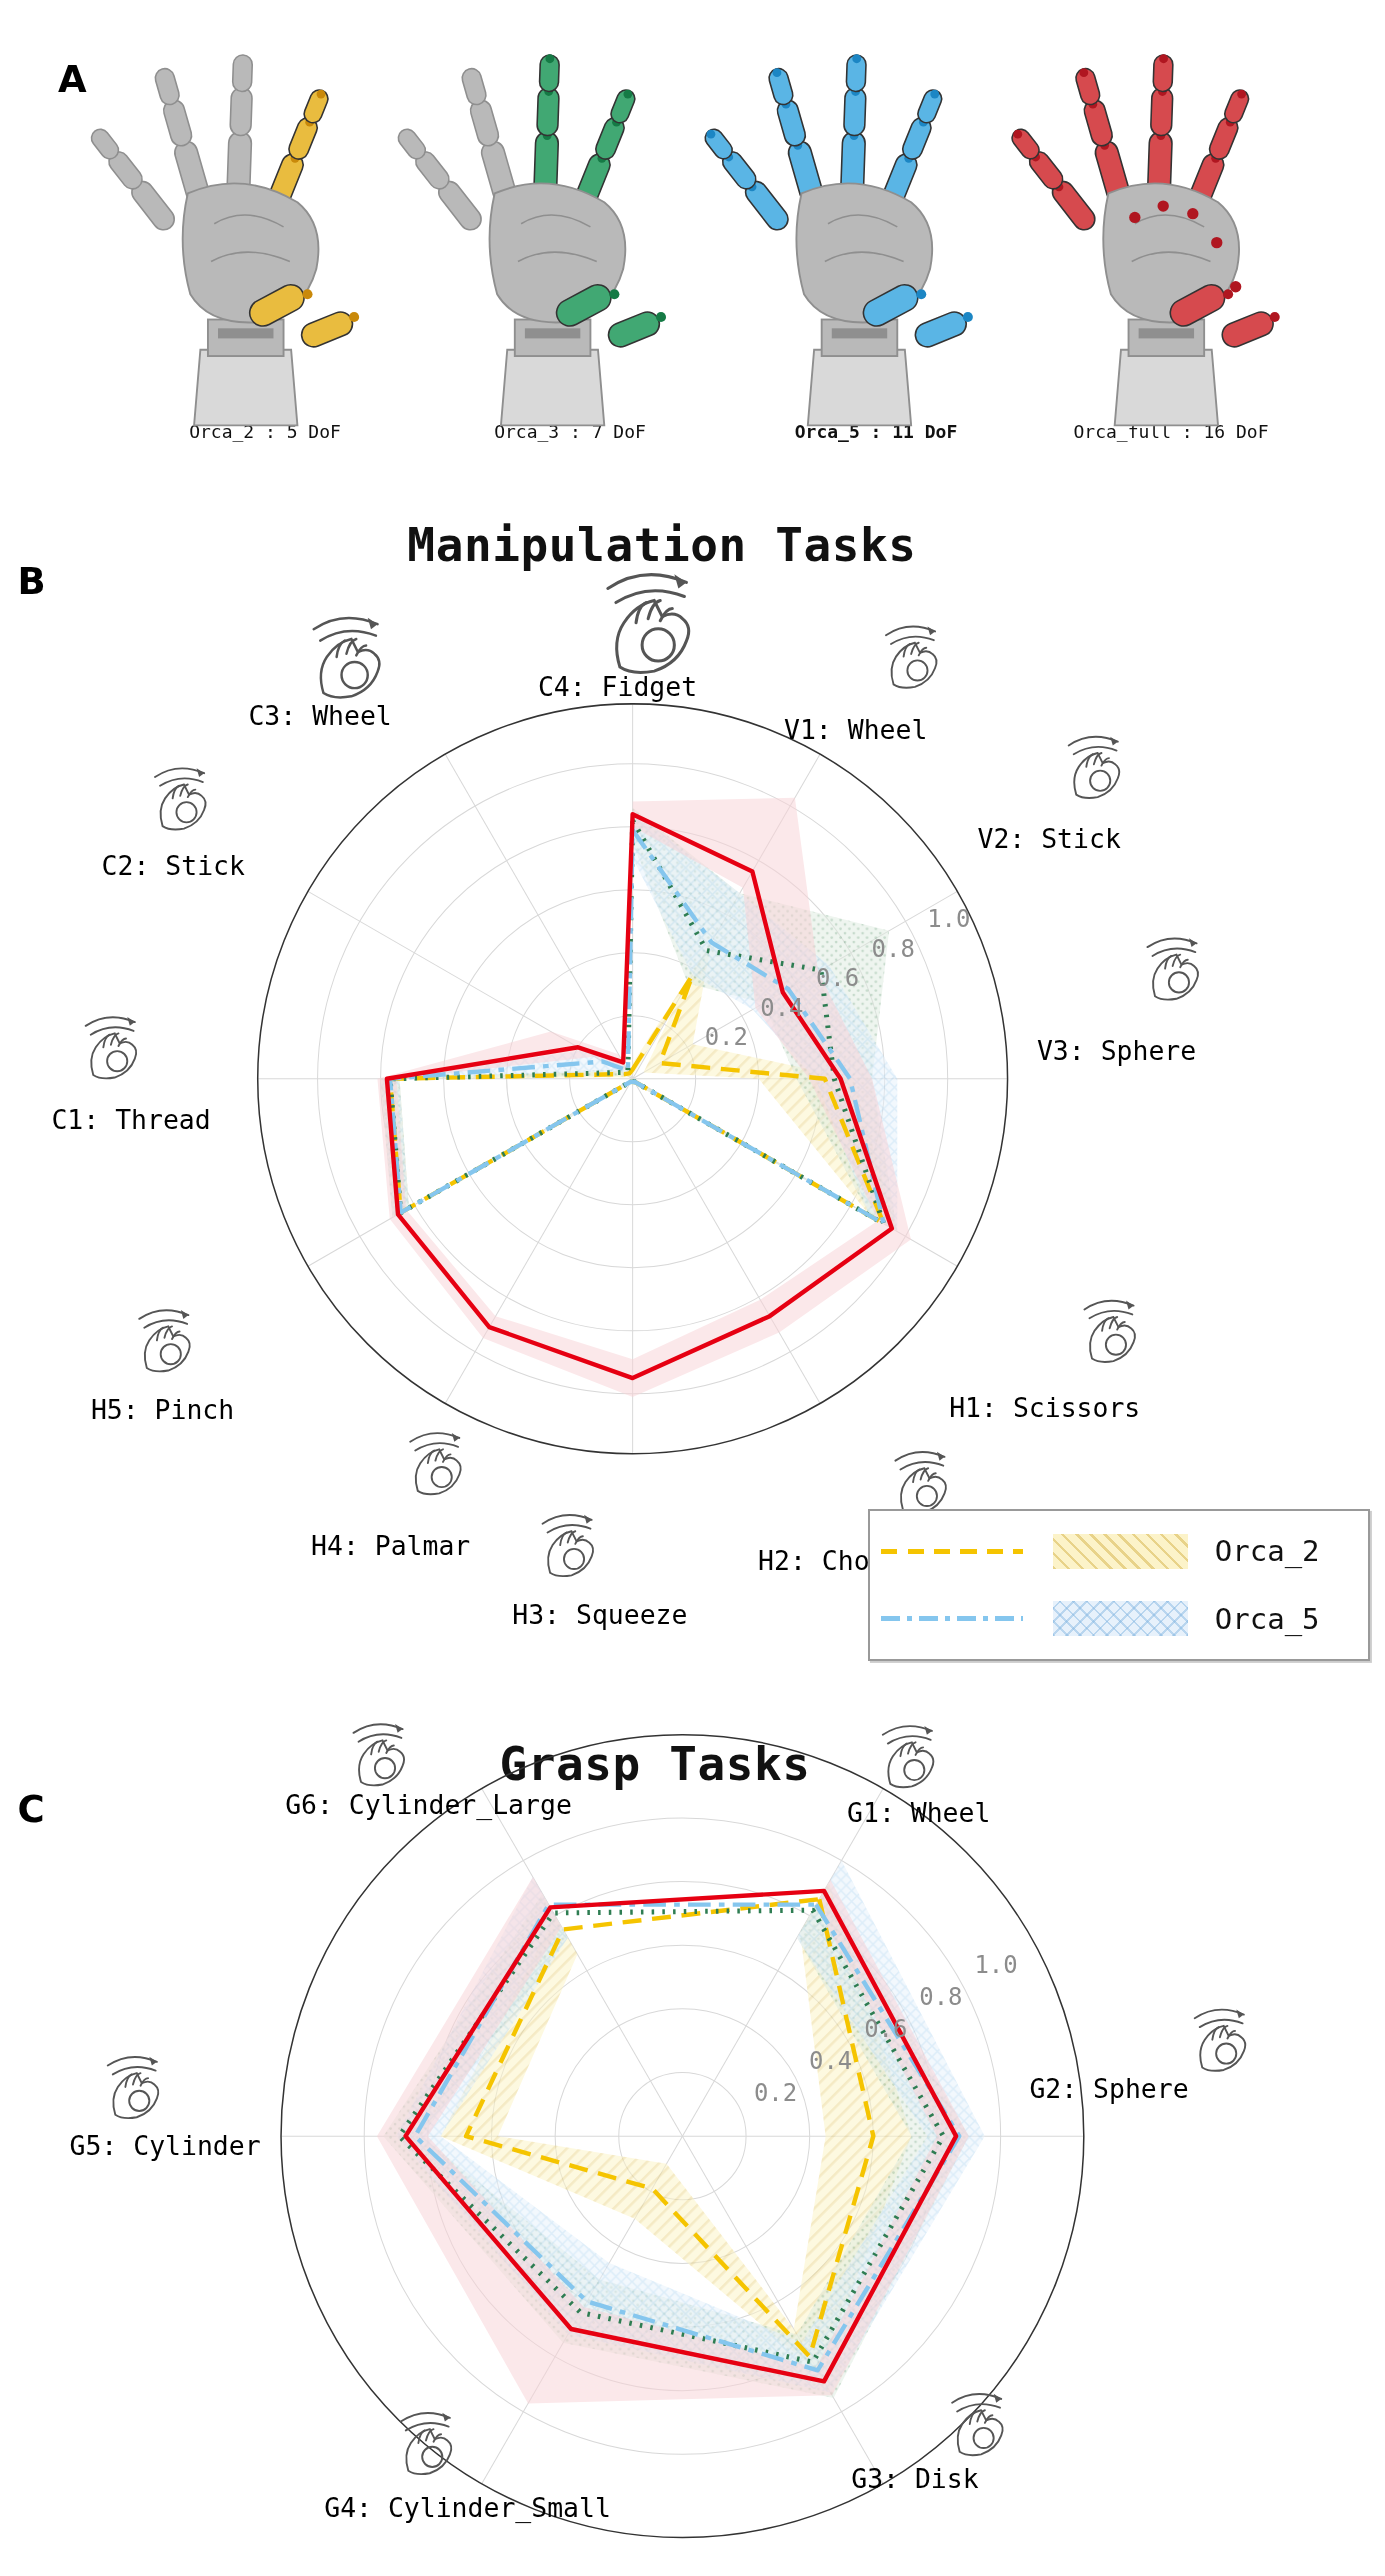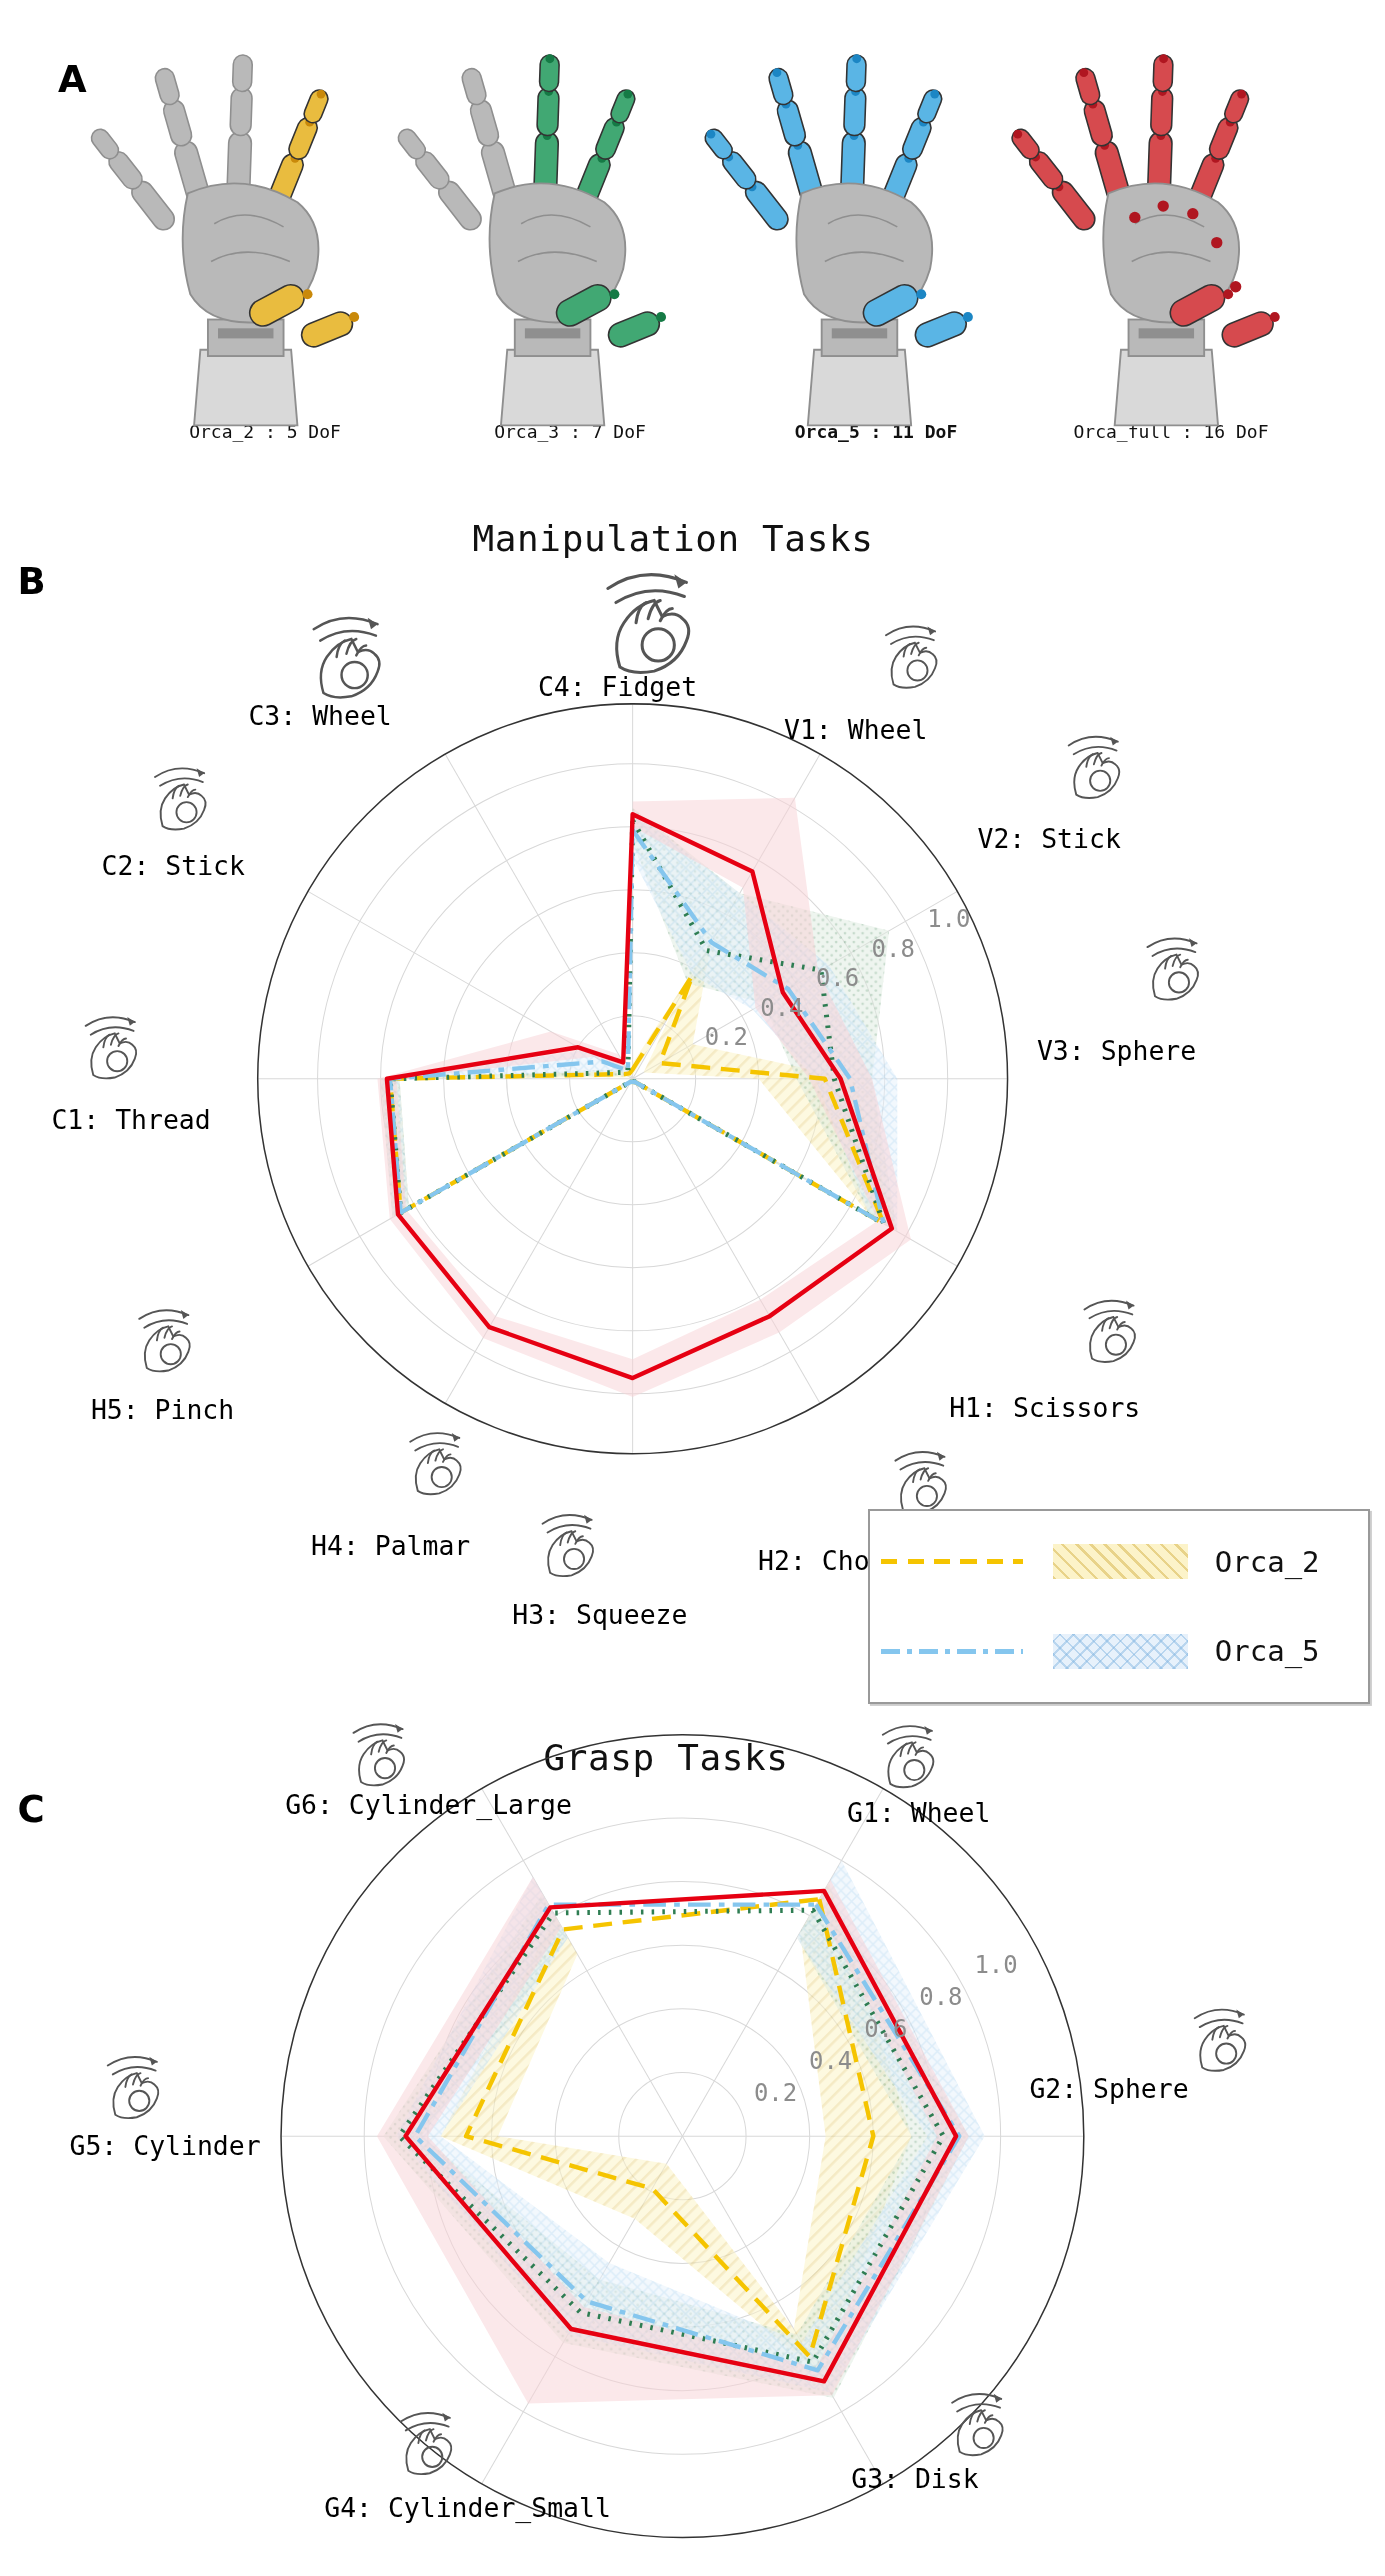--- a/index.html
+++ b/index.html
@@ -1,25 +1,25 @@
 <!DOCTYPE html>
 <html style="font-size:10px"><head>
 <meta charset="utf-8">
 <style>
   html,body{margin:0;padding:0;background:#ffffff;}
   body{width:1385px;height:2576px;position:relative;overflow:hidden;
        font-family:"DejaVu Sans Mono","Liberation Mono",monospace;color:#111;}
   .abs{position:absolute;}
   .panel-letter{font-family:"DejaVu Sans","Liberation Sans",sans-serif;
        font-weight:bold;font-size:37px;color:#000;}
-  .fig-title{font-weight:normal;font-size:36px;letter-spacing:0.6px;white-space:nowrap;
-       transform:translateX(-50%);margin-left:11px;}
+  .fig-title{font-weight:bold;font-size:46px;letter-spacing:0.6px;white-space:nowrap;
+       transform:translateX(-50%);}
   .hand-caption{font-size:18px;white-space:nowrap;transform:translateX(-50%);}
   svg text{font-family:"DejaVu Sans Mono","Liberation Mono",monospace;}
-  .legend-box{left:868px;top:1509px;width:502px;height:195px;background:#fff;
+  .legend-box{left:868px;top:1509px;width:502px;height:152px;background:#fff;
        border:2.5px solid #999;box-shadow:1.9px 1.9px 0 #ccc;box-sizing:border-box;
        display:flex;flex-direction:column;justify-content:space-around;padding:6.3px 11.3px;}
   .legend-row{display:flex;align-items:center;height:39px;}
   .legend-line{width:142px;height:5px;flex:none;}
   .legend-patch{width:135px;height:35px;flex:none;margin-left:30px;}
   .legend-label{font-size:29px;margin-left:26.5px;white-space:nowrap;}
   .ll-y{background:repeating-linear-gradient(90deg,#F5C400 0 16.4px,rgba(0,0,0,0) 16.4px 26.5px);}
   .ll-g{background:repeating-linear-gradient(90deg,#2E7D52 0 5.7px,rgba(0,0,0,0) 5.7px 13.2px);}
   .ll-b{background:repeating-linear-gradient(90deg,#85C6EE 0 19px,rgba(0,0,0,0) 19px 26px,#85C6EE 26px 31.5px,rgba(0,0,0,0) 31.5px 38px);}
   .ll-r{background:#E60012;}

